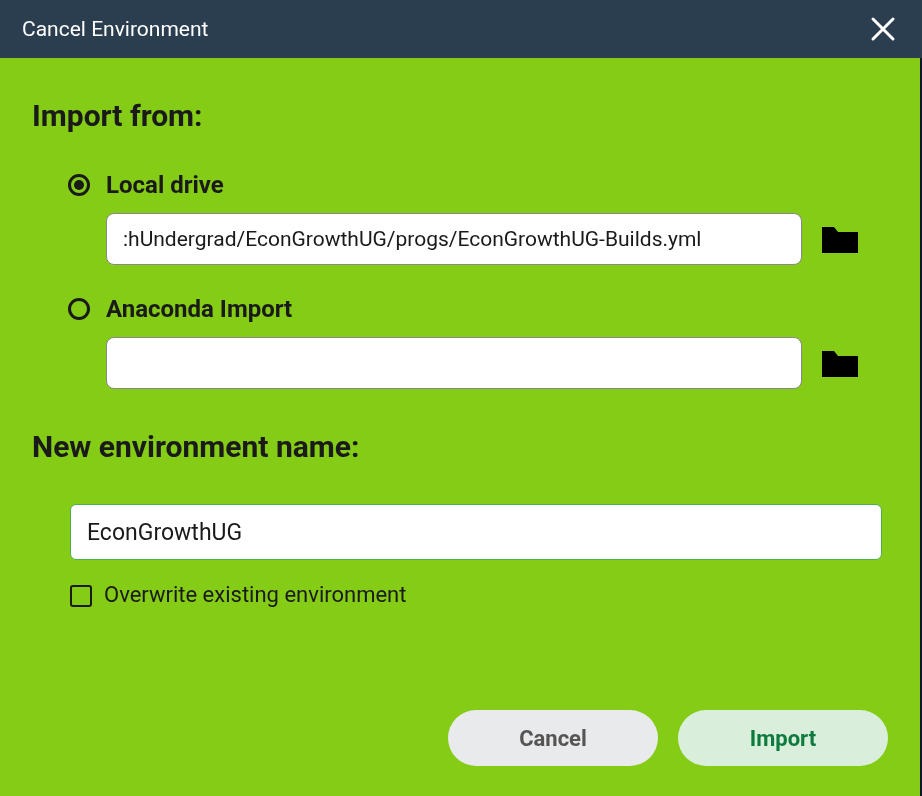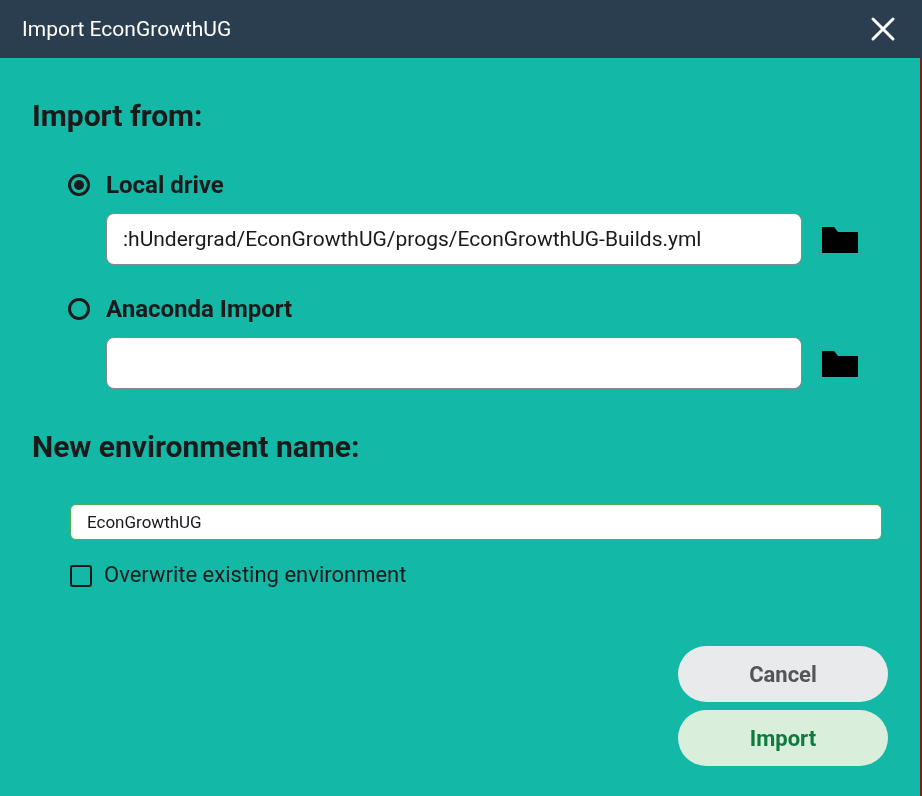--- a/index.html
+++ b/index.html
@@ -29,22 +29,22 @@
     }
     .close-icon-wrap {
       cursor: pointer;
       padding: 4px;
     }
     .close-icon-wrap svg {
       display: block;
     }
     .content {
       padding: 40px 32px 30px 32px;
-      background: #14b8a6;
-      border-right: 2px solid #7f1d1d;
+      background: #84cc16;
+      border-right: 2px solid #0f172a;
       height: calc(796px - 58px);
       position: relative;
     }
     .section-heading {
       font-size: 30px;
       font-weight: 700;
       color: #1a1a1a;
       margin-bottom: 38px;
     }
     .source-block {
@@ -123,25 +123,25 @@
       margin-top: 40px;
     }
     .env-name-heading {
       font-size: 30px;
       font-weight: 700;
       color: #1a1a1a;
       margin-bottom: 40px;
     }
     .env-name-input {
       width: 812px;
-      height: 36px;
+      height: 56px;
       border: 1px solid #4caf50;
       border-radius: 6px;
       padding: 0 16px;
-      font-size: 17px;
+      font-size: 23px;
       color: #1a1a1a;
       font-family: inherit;
       outline: none;
       background: #ffffff;
       margin-left: 38px;
     }
     .checkbox-row {
       display: flex;
       align-items: flex-end;
       gap: 12px;
@@ -158,22 +158,21 @@
     }
     .checkbox-label {
       font-size: 22px;
       color: #1a1a1a;
     }
     .button-row {
       position: absolute;
       bottom: 30px;
       right: 32px;
       display: flex;
-      gap: 8px;
-      flex-direction: column;
+      gap: 20px;
     }
     .btn {
       min-width: 210px;
       height: 56px;
       border: none;
       border-radius: 30px;
       font-size: 22px;
       font-weight: 700;
       cursor: pointer;
       font-family: inherit;
@@ -184,21 +183,21 @@
     }
     .btn-import {
       background: #d9efdc;
       color: #0d7a3e;
     }
   </style>
 </head>
 <body>
 
 <div class="titlebar">
-  <span class="titlebar-title">Import EconGrowthUG</span>
+  <span class="titlebar-title">Cancel Environment</span>
   <div class="close-icon-wrap">
     <svg width="26" height="26" viewBox="0 0 26 26">
       <line x1="3" y1="3" x2="23" y2="23" stroke="#ffffff" stroke-width="3" stroke-linecap="round"></line>
       <line x1="23" y1="3" x2="3" y2="23" stroke="#ffffff" stroke-width="3" stroke-linecap="round"></line>
     </svg>
   </div>
 </div>
 
 <div class="content">
 

